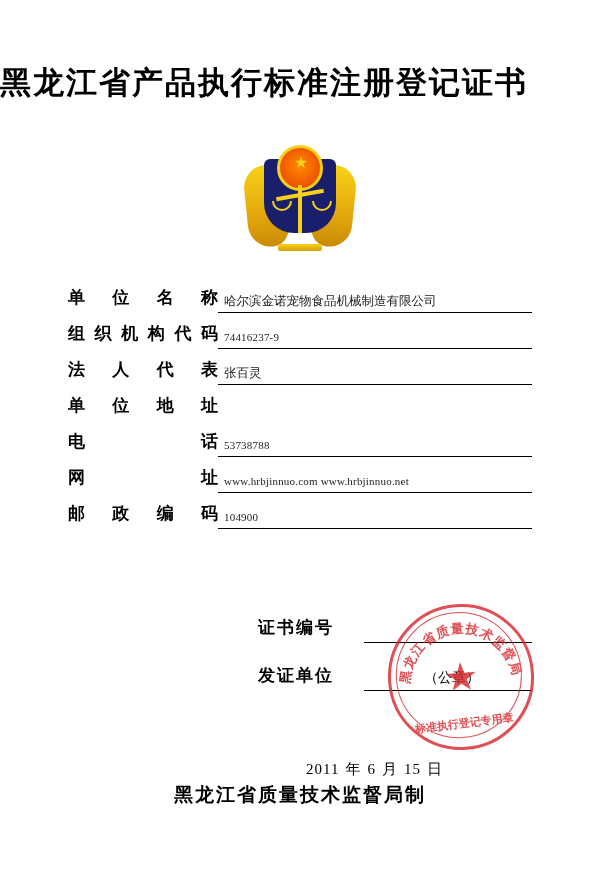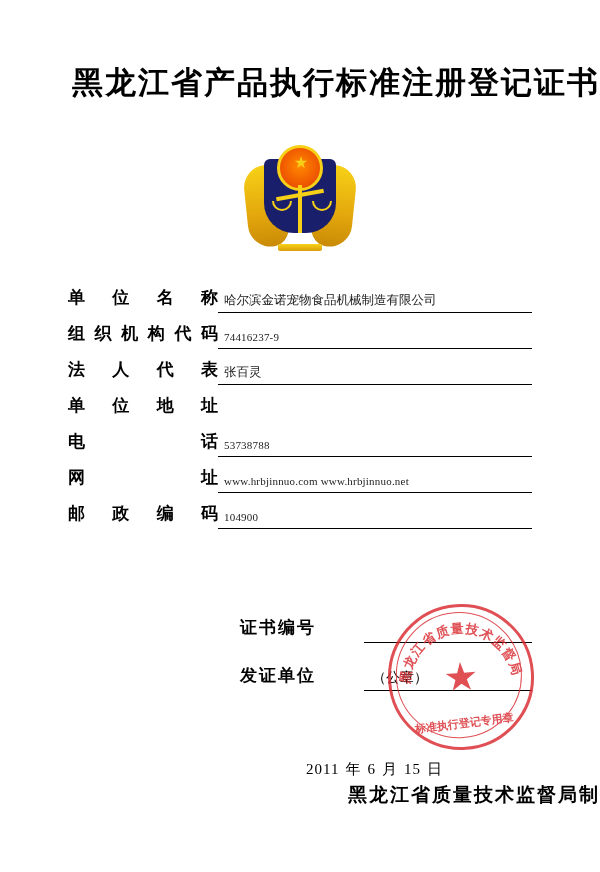--- a/index.html
+++ b/index.html
@@ -18,21 +18,21 @@
     background: #ffffff;
     overflow: hidden;
   }
 
   
   .doc-title {
     position: absolute;
     top: 62px;
     left: 0;
     width: 600px;
-    text-align: right;
+    text-align: left;
     font-size: 31px;
     font-weight: bold;
     letter-spacing: 2px;
     color: #000;
     font-family: Liberation Serif, serif;
   }
 
   
   .emblem-wrap {
     position: absolute;
@@ -160,34 +160,35 @@
   .field-label span { display: inline-block; }
   .field-value {
     flex: 1;
     border-bottom: 1px solid #000;
     font-size: 12.5px;
     color: #222;
     padding: 0 0 3px 6px;
     line-height: 15px;
     white-space: nowrap;
     overflow: hidden;
-    font-family: Liberation Mono, monospace;
+    font-family: Liberation Sans, sans-serif;
   }
   .field-value.latin {
     font-family: "Liberation Serif", "DejaVu Serif", serif;
     font-size: 11px;
     letter-spacing: 0.2px;
   }
 
   
   .lower {
     position: absolute;
     top: 595px;
     left: 240px;
     width: 292px;
+    text-align: center;
   }
   .lower-row {
     position: relative;
     height: 48px;
     display: flex;
     align-items: flex-end;
   }
   .lower-label {
     width: 112px;
     flex: none;
@@ -276,21 +277,21 @@
     font-family: "DejaVu Sans", "Liberation Sans", sans-serif;
     transform: rotate(-3deg);
   }
 
   
   .footer {
     position: absolute;
     top: 782px;
     left: 0;
     width: 600px;
-    text-align: right;
+    text-align: center;
     font-size: 19px;
     font-weight: bold;
     letter-spacing: 2px;
     color: #000;
     font-family: "DejaVu Serif", "Liberation Serif", serif;
   }
 </style>
 </head>
 <body>
 

